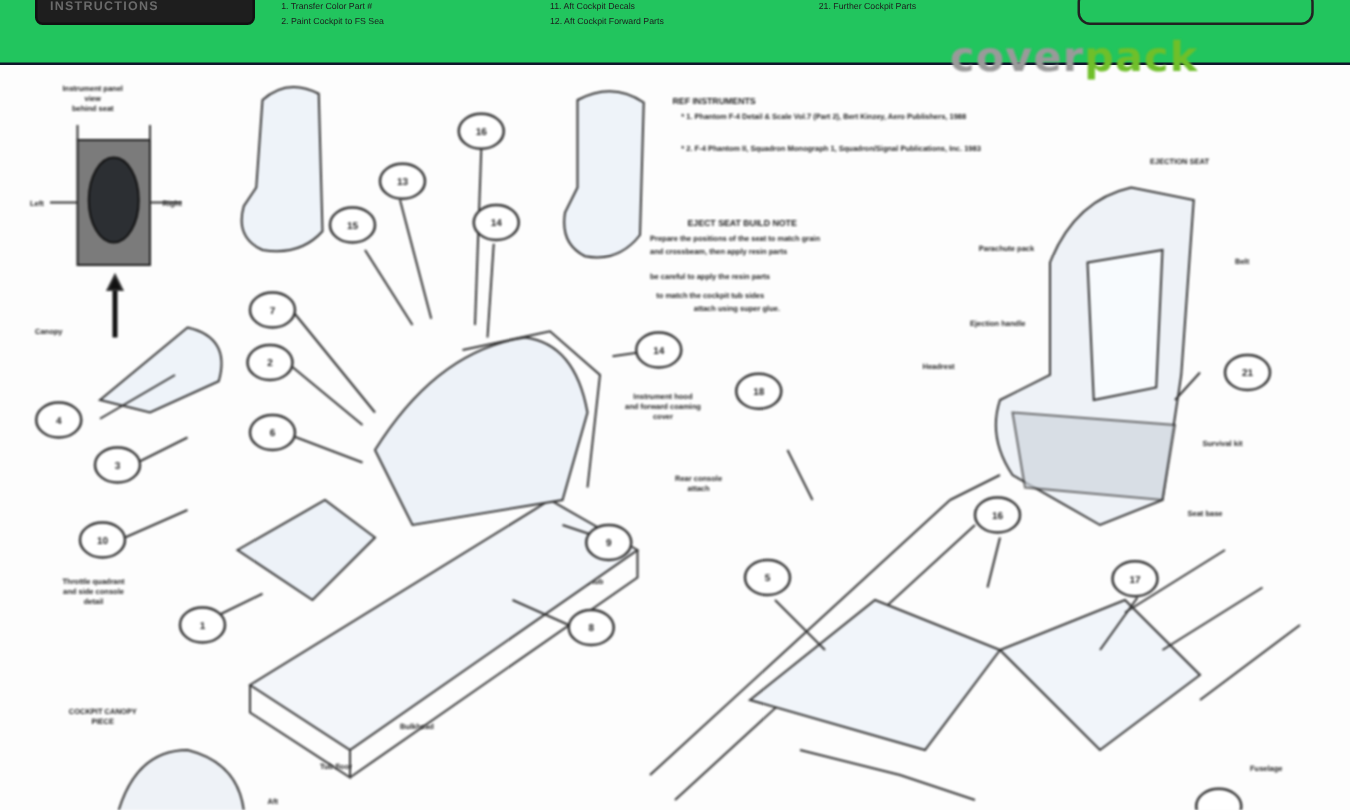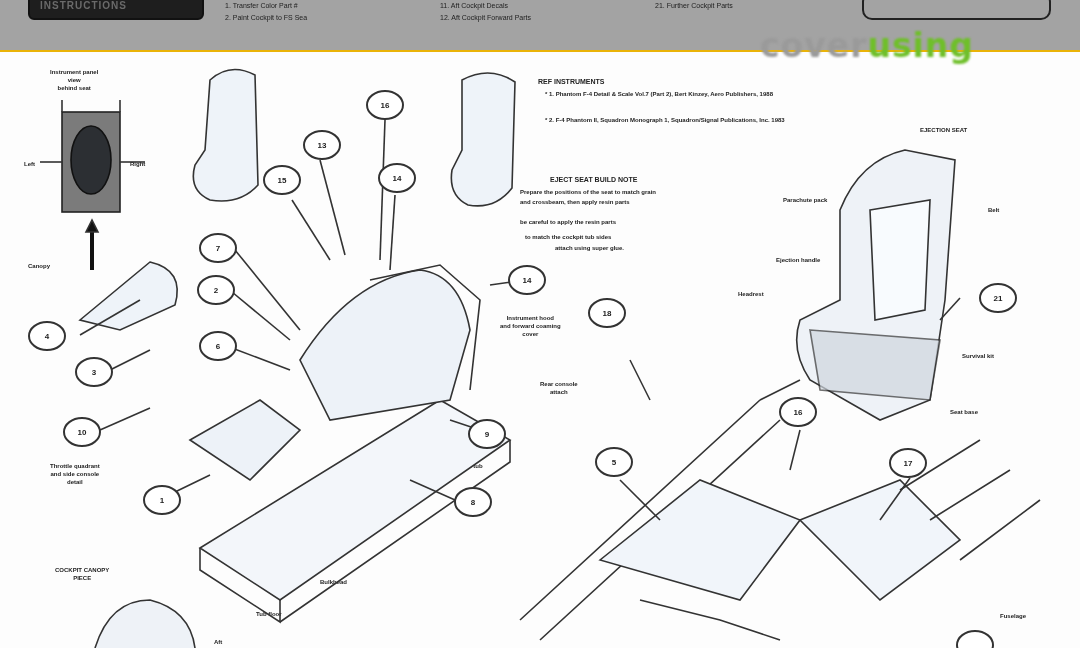--- a/index.html
+++ b/index.html
@@ -1,17 +1,17 @@
 <!DOCTYPE html>
 <html><head>
 <meta charset="utf-8">
 <style>
   html,body{margin:0;padding:0;}
   body{width:1080px;height:648px;overflow:hidden;background:#fdfdfd;font-family:"Liberation Sans",sans-serif;position:relative;}
-  .topbar{position:absolute;left:0;top:0;width:1080px;height:50px;background:#a3a3a3;border-bottom:2px solid #eab308;}
+  .topbar{position:absolute;left:0;top:0;width:1080px;height:50px;background:#22c55e;border-bottom:2px solid #0f172a;}
   .brandbox{position:absolute;left:28px;top:-6px;width:172px;height:22px;background:#1e1e1e;border-radius:6px;border:2px solid #111;}
   .brandbox span{display:block;color:#6a6a6a;font-size:10px;font-weight:bold;padding:4px 10px;letter-spacing:1px;}
   .legend{position:absolute;color:#1d1d1d;font-size:7px;line-height:12px;white-space:nowrap;filter:blur(0.6px);}
   .rbox{position:absolute;left:862px;top:-8px;width:185px;height:24px;border:2px solid #222;border-radius:10px;}
   .wm{position:absolute;left:760px;top:26px;font-size:33px;font-weight:bold;letter-spacing:1px;font-family:"DejaVu Sans",sans-serif;filter:blur(0.8px);}
   .wm .a{color:#9a9a9a;} .wm .b{color:#6fbf2a;}
   .drawing{position:absolute;left:0;top:52px;width:1080px;height:596px;filter:blur(0.7px);}
   .txt{position:absolute;color:#222;font-size:6px;line-height:8px;font-weight:bold;filter:blur(0.7px);white-space:nowrap;}
   .hdr{font-size:7px;}
 </style>
@@ -29,21 +29,21 @@
   <div class="legend" style="left:440px;top:0px;">
     <div>11. Aft Cockpit Decals</div>
     <div>12. Aft Cockpit Forward Parts</div>
   </div>
   <div class="legend" style="left:655px;top:0px;">
     <div>21. Further Cockpit Parts</div>
   </div>
   <div class="rbox"></div>
 </div>
 
-<div class="wm"><span class="a">cover</span><span class="b">using</span></div>
+<div class="wm"><span class="a">cover</span><span class="b">pack</span></div>
 
 <div class="txt hdr" style="left:538px;top:78px;">REF INSTRUMENTS</div>
 <div class="txt" style="left:545px;top:90px;width:330px;white-space:normal;">* 1. Phantom F-4 Detail &amp; Scale Vol.7 (Part 2), Bert Kinzey, Aero Publishers, 1988</div>
 <div class="txt" style="left:545px;top:116px;width:330px;white-space:normal;">* 2. F-4 Phantom II, Squadron Monograph 1, Squadron/Signal Publications, Inc. 1983</div>
 
 <div class="txt hdr" style="left:550px;top:176px;">EJECT SEAT BUILD NOTE</div>
 <div class="txt" style="left:520px;top:188px;">Prepare the positions of the seat to match grain</div>
 <div class="txt" style="left:520px;top:198px;">and crossbeam, then apply resin parts</div>
 <div class="txt" style="left:520px;top:218px;">be careful to apply the resin parts</div>
 <div class="txt" style="left:525px;top:233px;">to match the cockpit tub sides</div>

